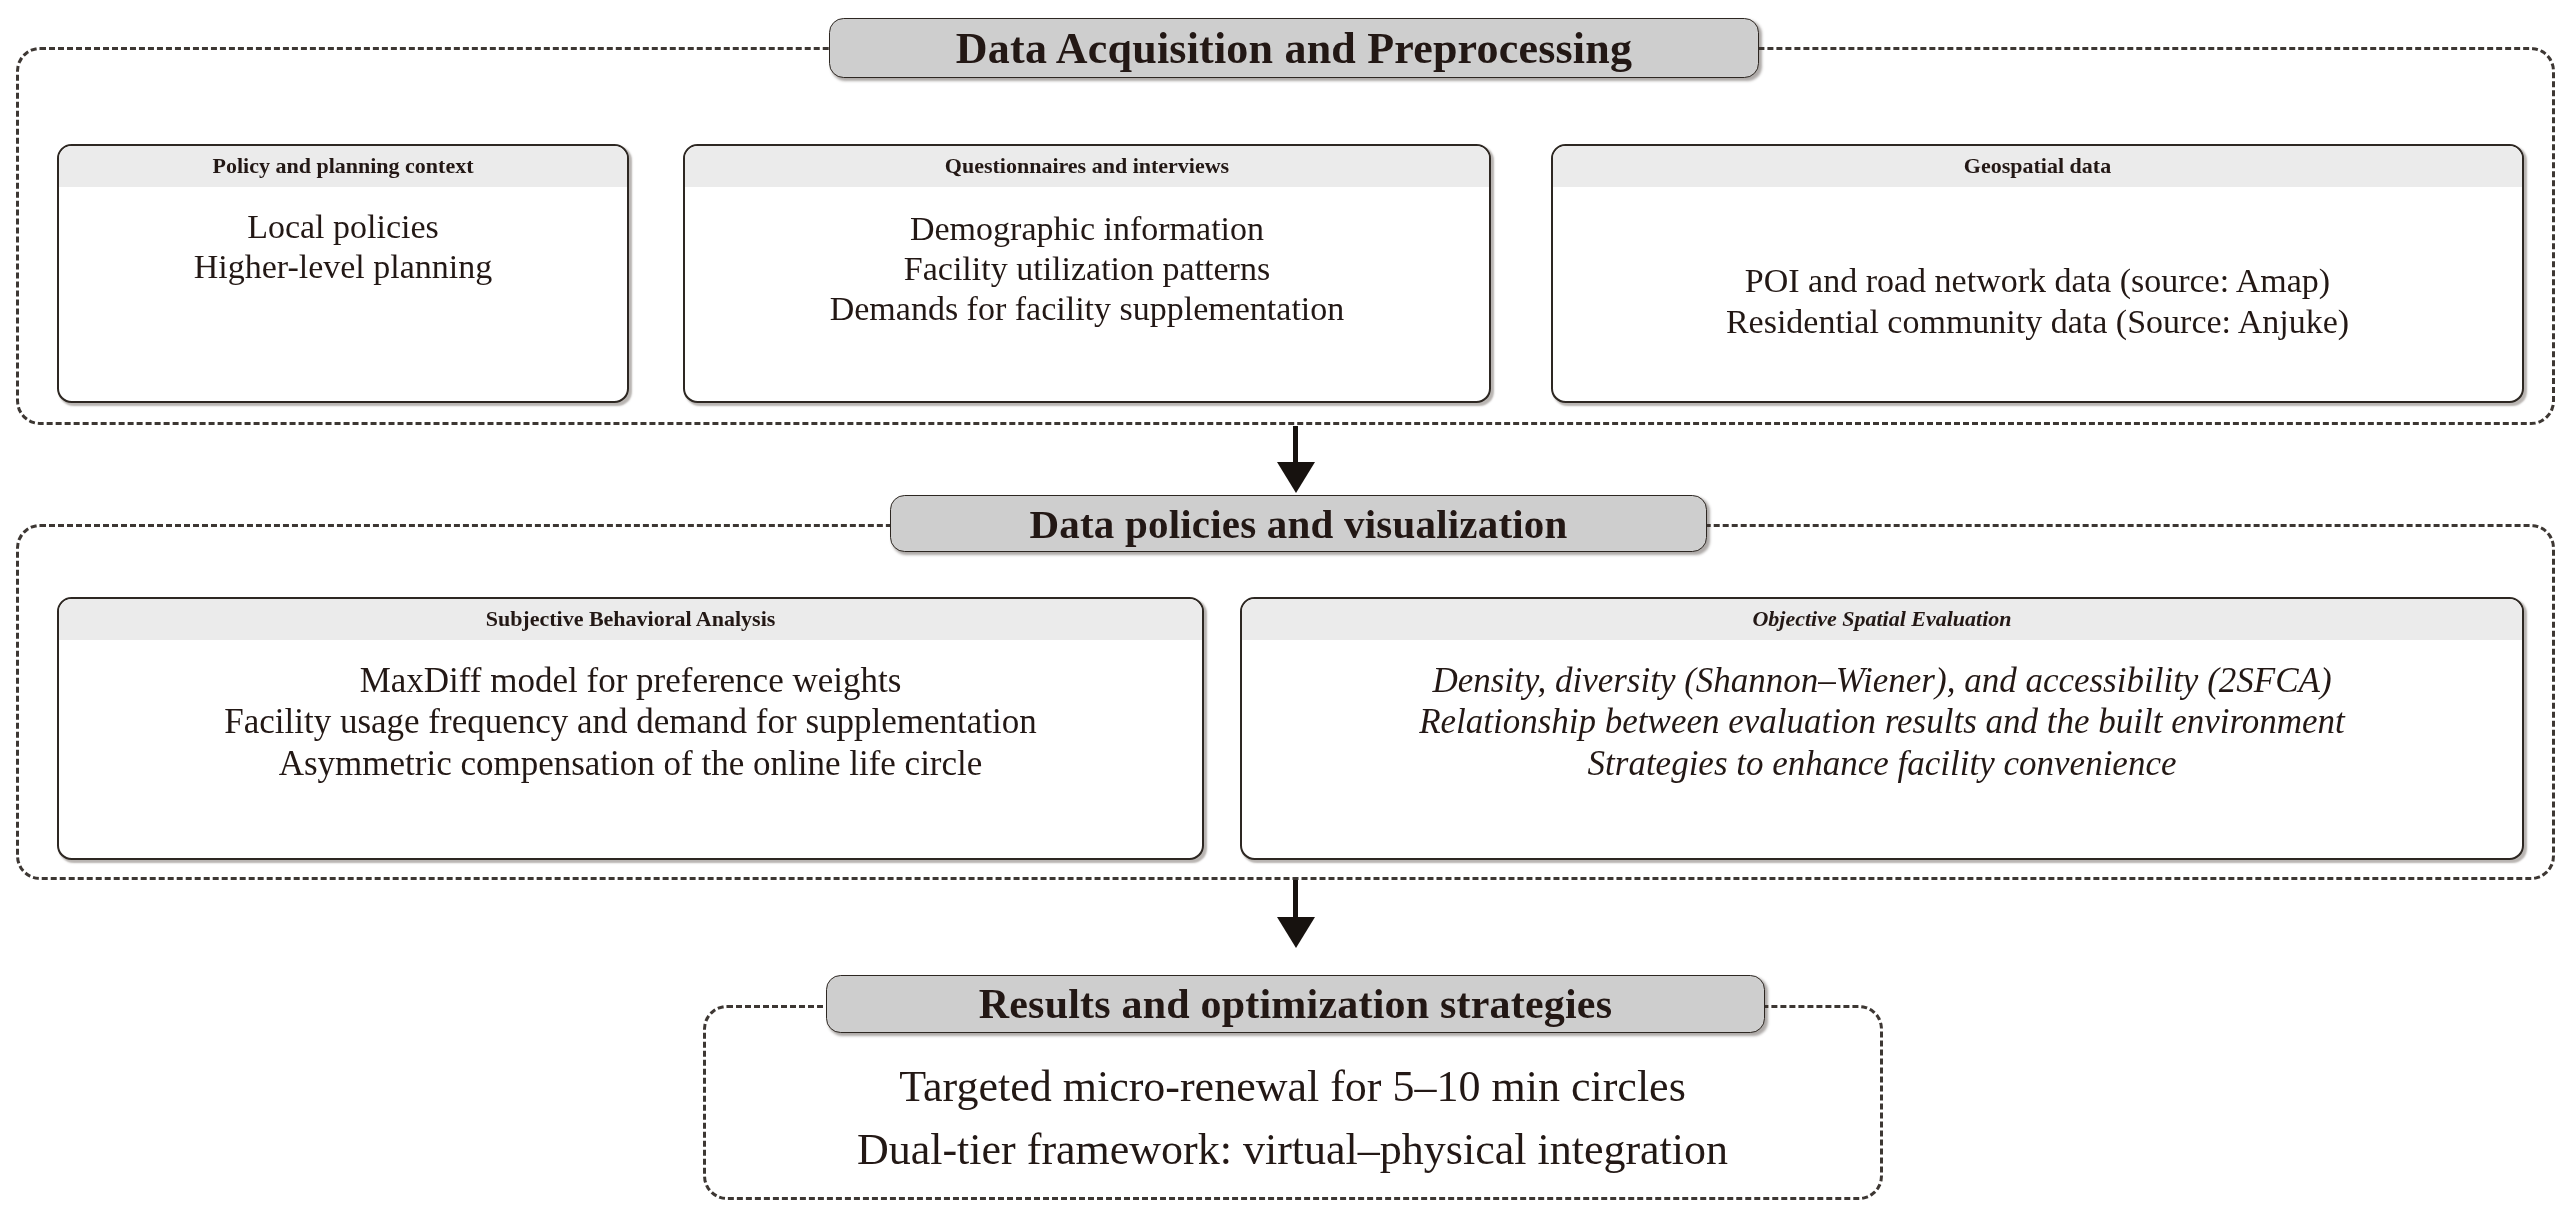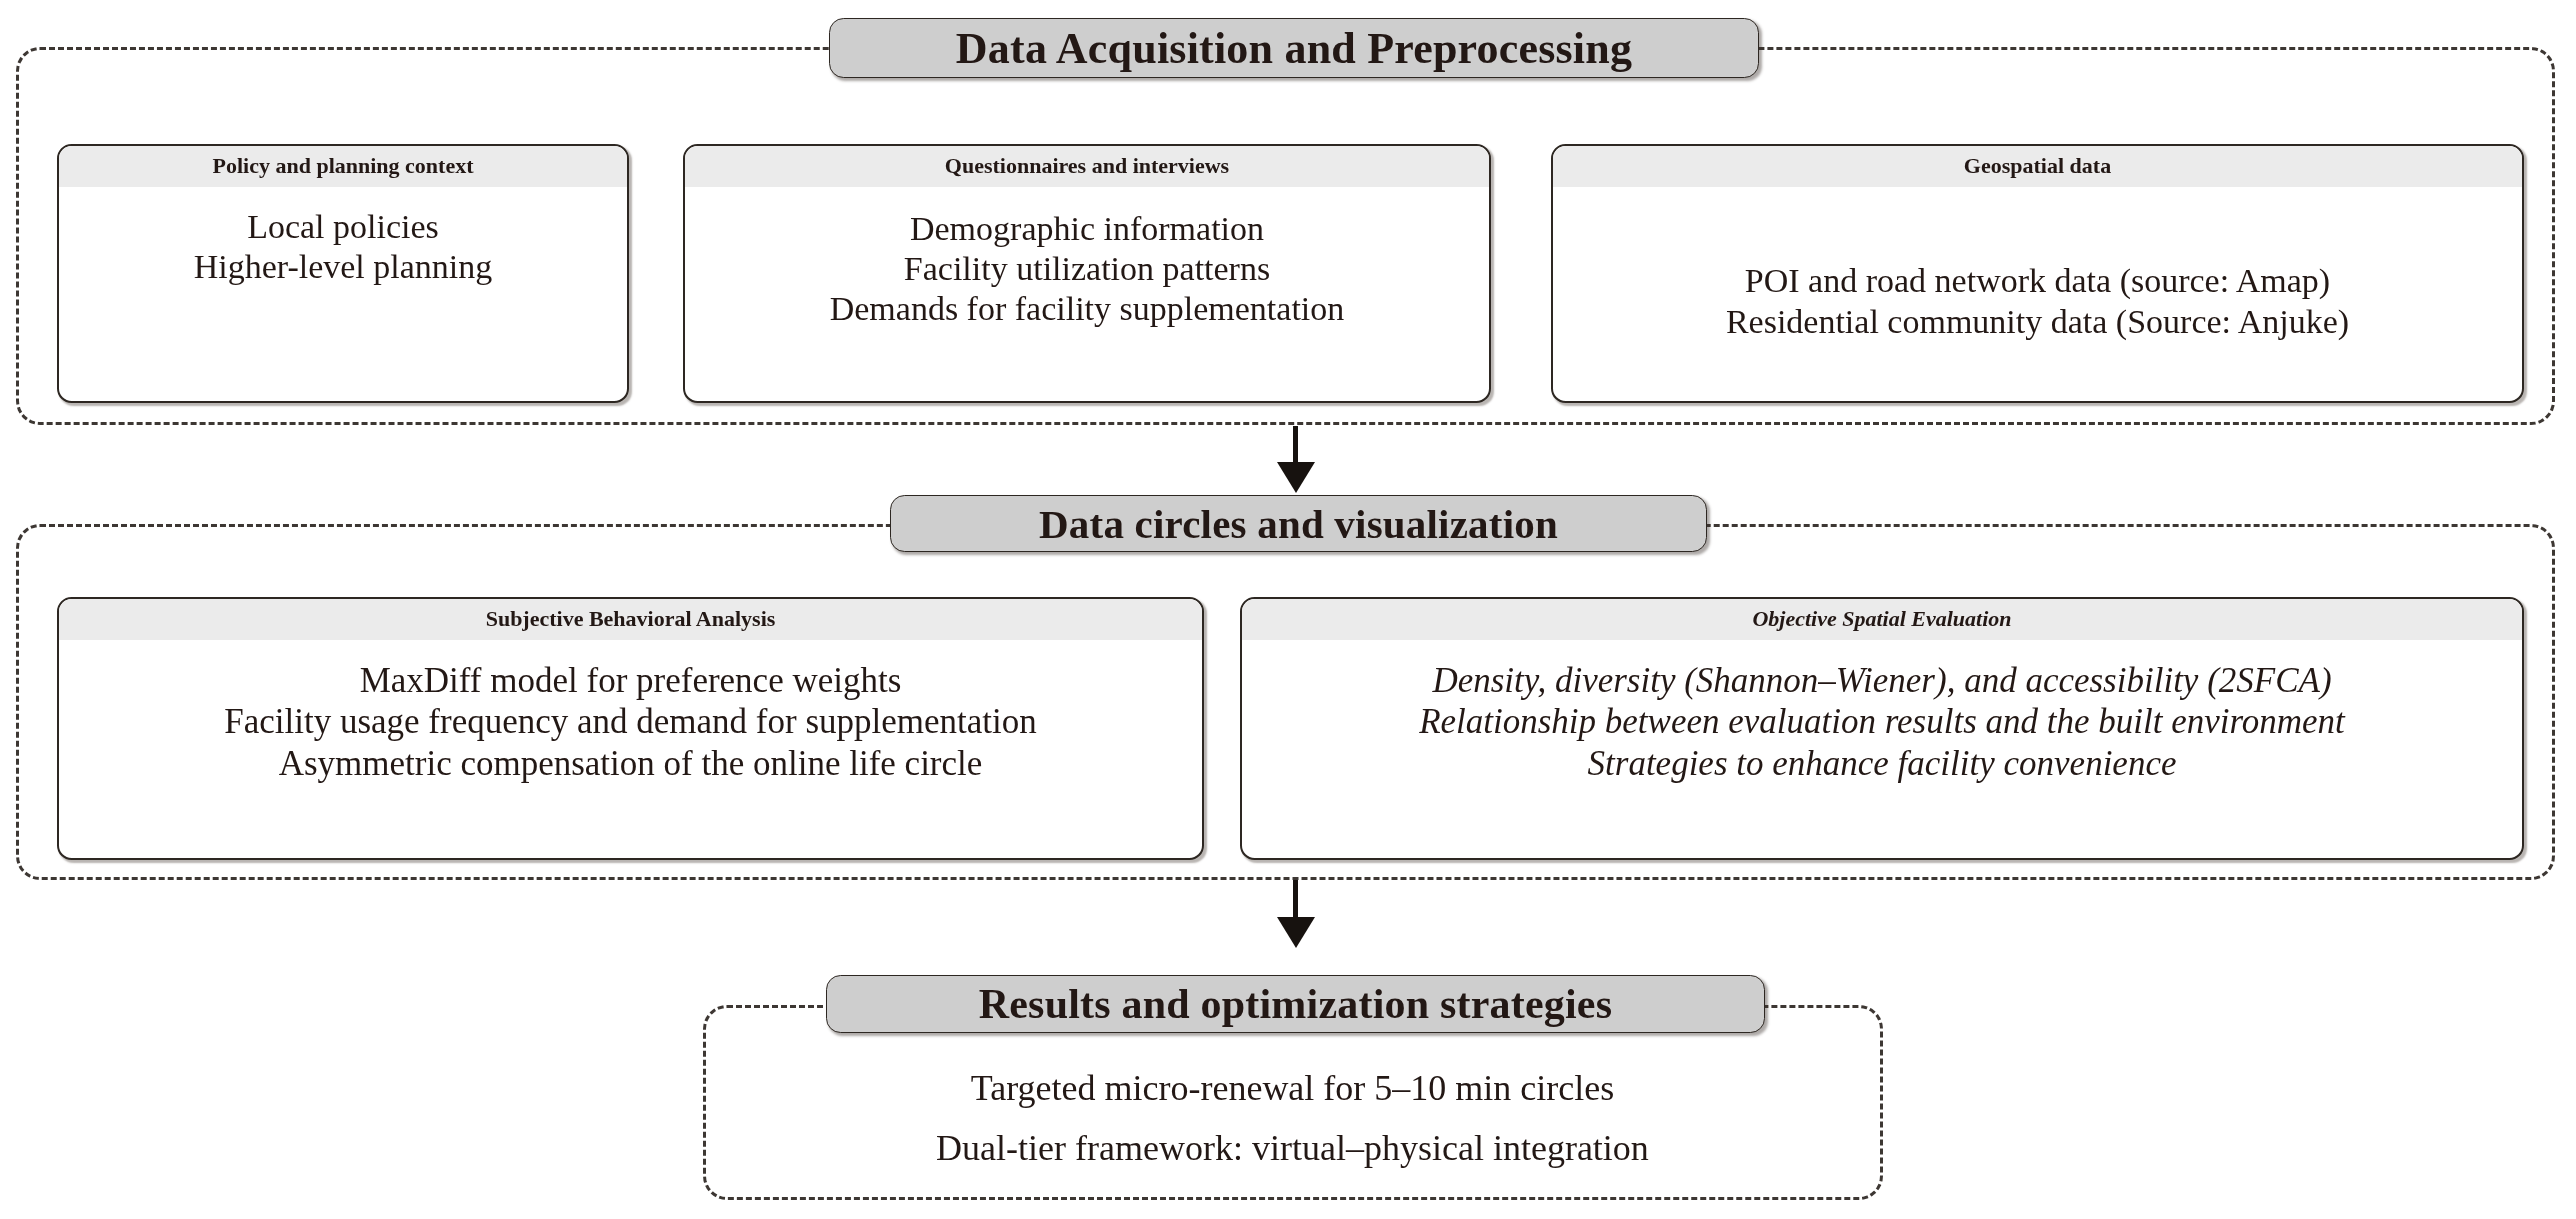--- a/index.html
+++ b/index.html
@@ -130,21 +130,21 @@
     position: absolute;
     left: 721px;
     top: 1050px;
     width: 1143px;
     height: 137px;
     display: flex;
     flex-direction: column;
     align-items: center;
     justify-content: space-evenly;
   }
-  .stage3-body .card-line { font-size: 36px; }
+  .stage3-body .card-line { font-size: 44px; }
 
   
   .arrow {
     position: absolute;
     width: 37px;
     display: flex;
     flex-direction: column;
     align-items: center;
   }
   .arrow .shaft {
@@ -197,21 +197,21 @@
     </div>
   </div>
 
   <div class="arrow" id="arrow-1">
     <div class="shaft"></div>
     <div class="head"></div>
   </div>
 
   <div class="stage" id="stage-2"></div>
 
-  <div class="stage-title" id="stage-title-2">Data circles and visualization</div>
+  <div class="stage-title" id="stage-title-2">Data policies and visualization</div>
 
   <div class="card" id="card-subjective">
     <div class="card-header">Subjective Behavioral Analysis</div>
     <div class="card-body">
       <div class="card-line">MaxDiff model for preference weights</div>
       <div class="card-line">Facility usage frequency and demand for supplementation</div>
       <div class="card-line">Asymmetric compensation of the online life circle</div>
     </div>
   </div>
 

